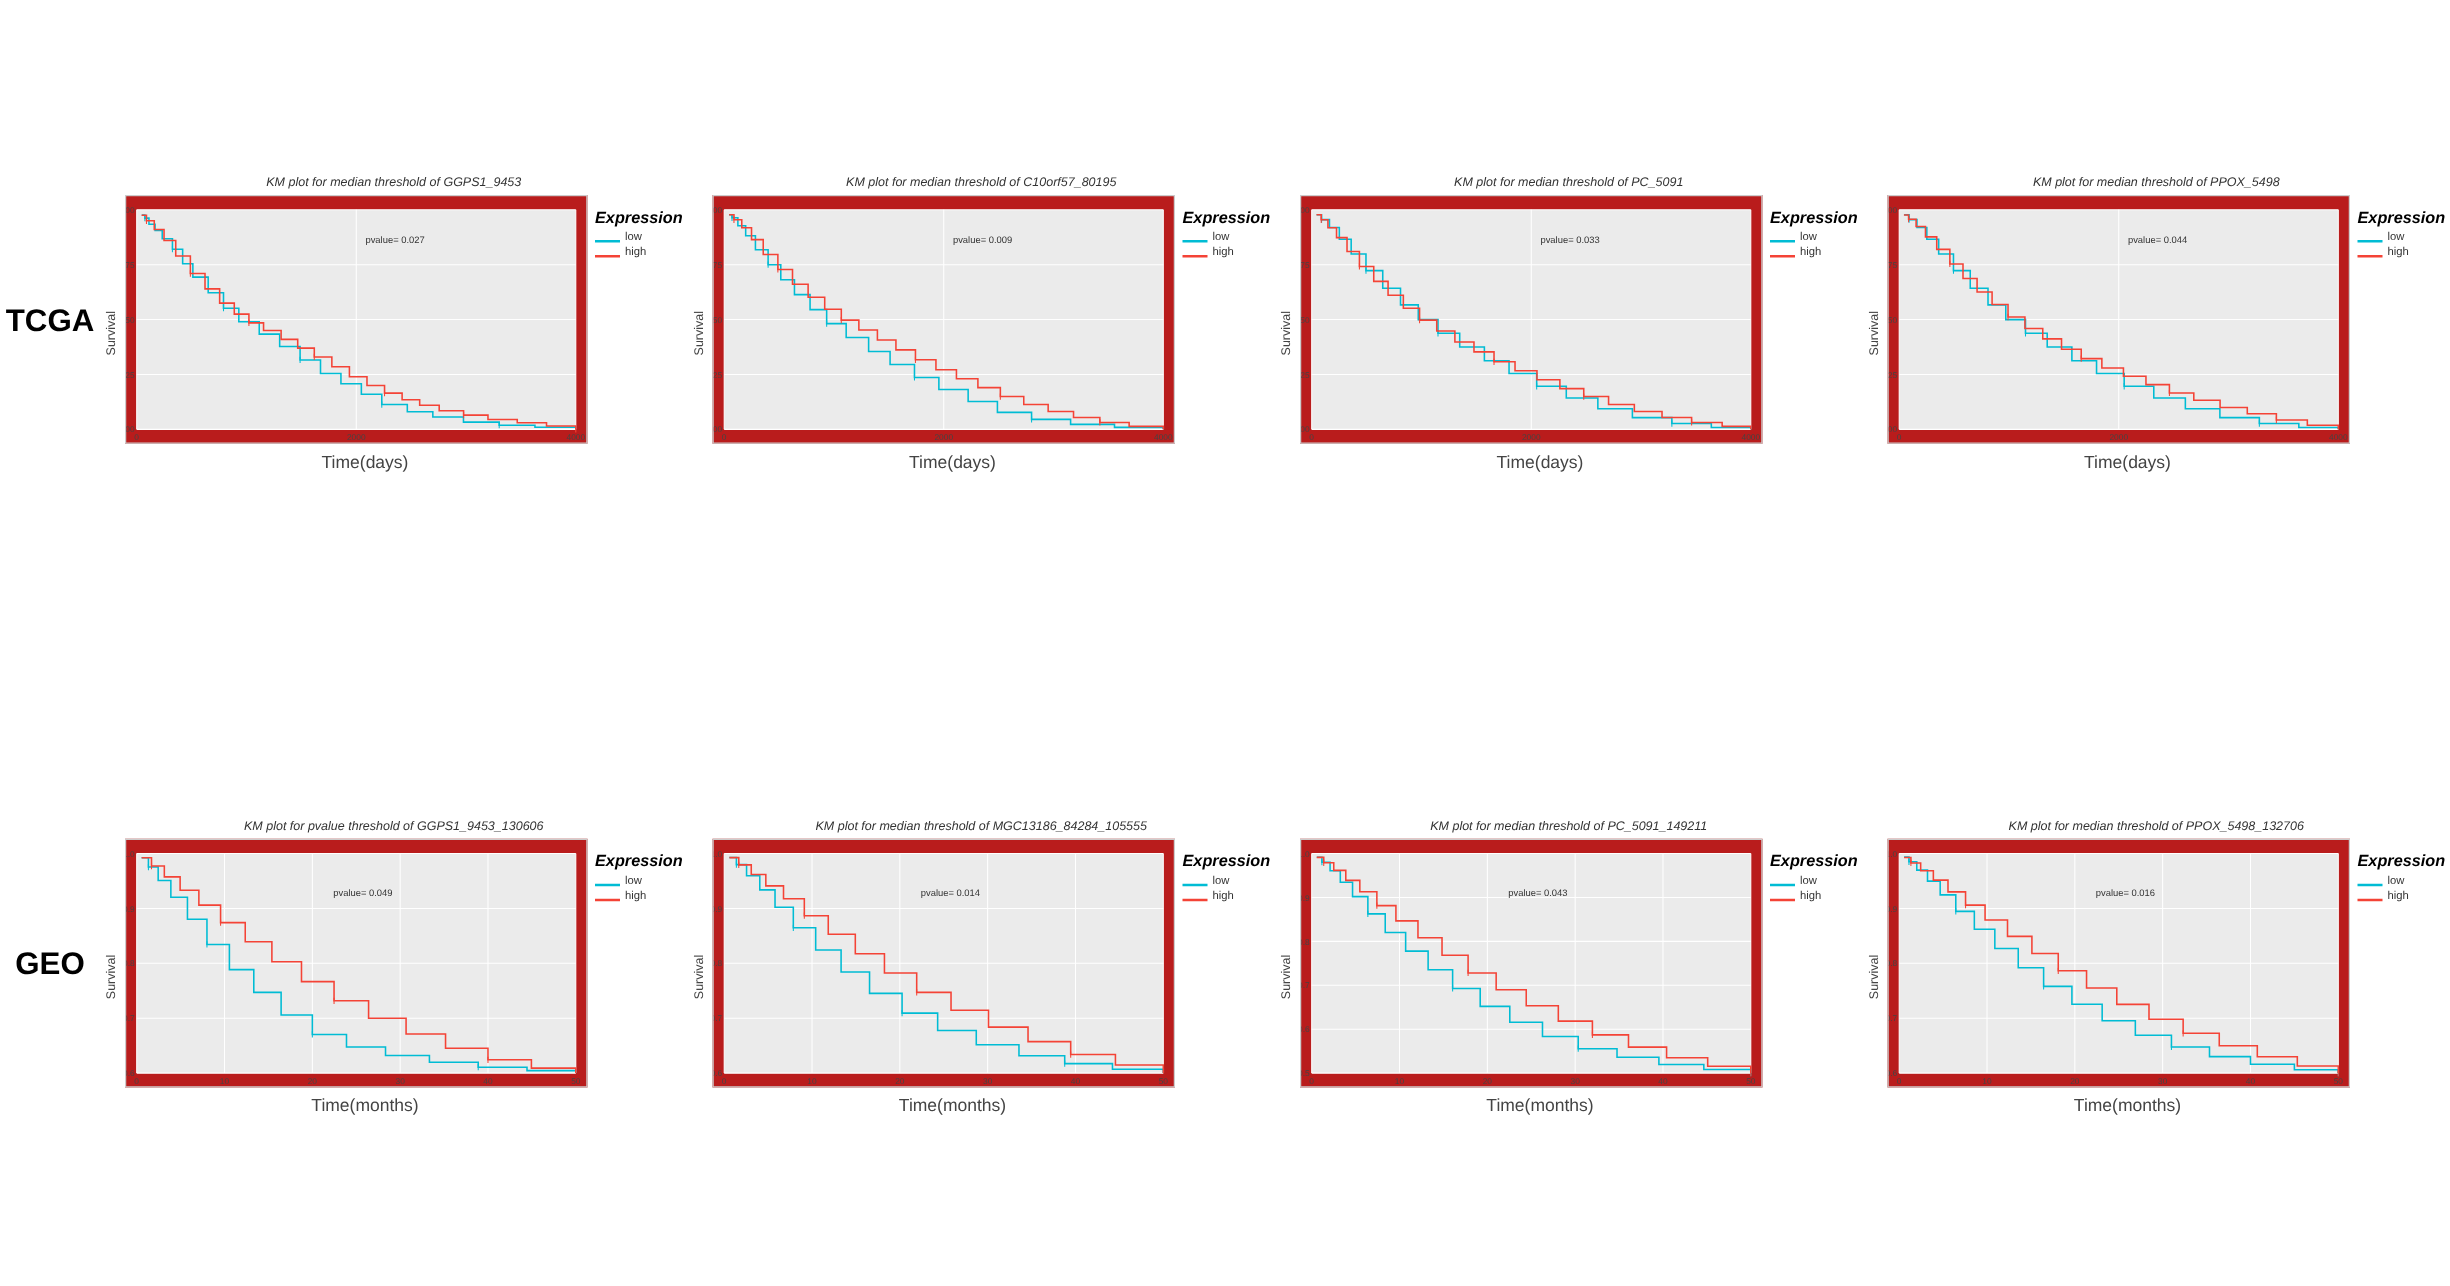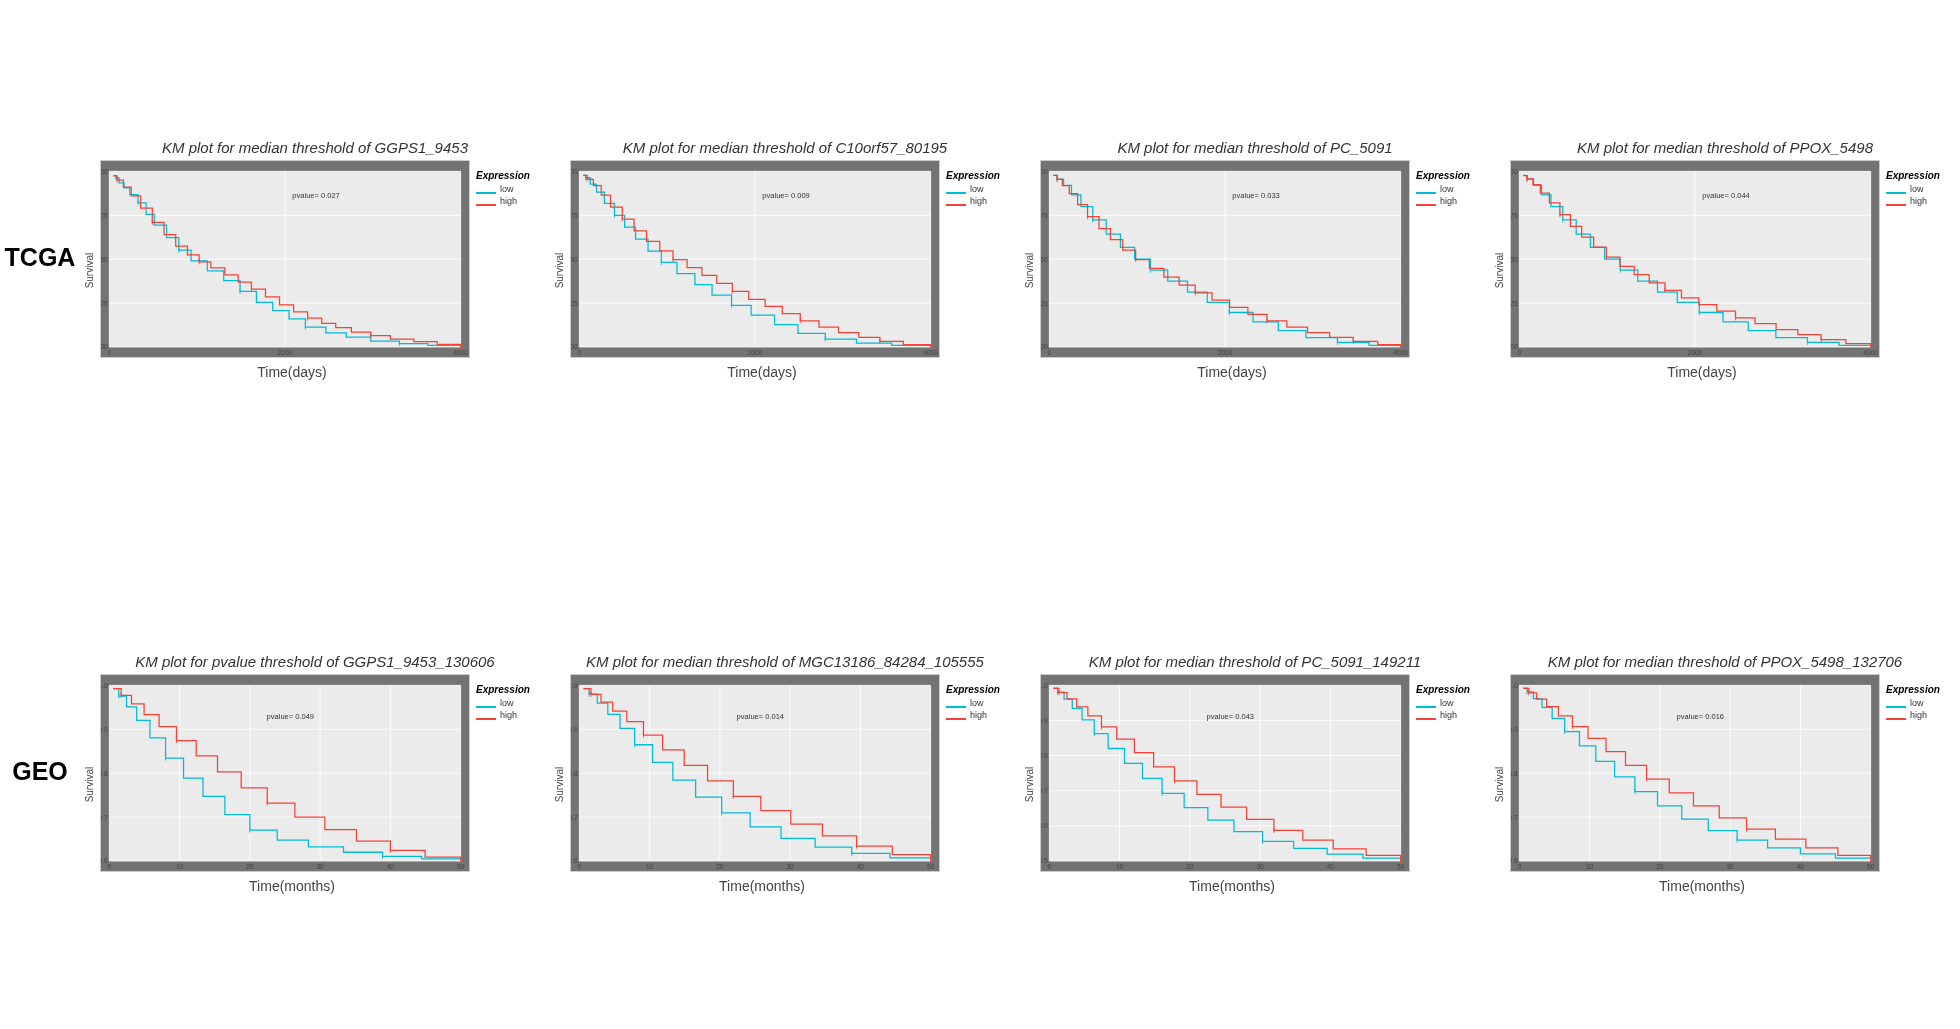--- a/index.html
+++ b/index.html
@@ -39,21 +39,21 @@
     }
     .plot-container {
       flex: 1;
       display: flex;
       flex-direction: column;
       align-items: center;
       padding: 8px 4px 4px 4px;
       position: relative;
     }
     .plot-title {
-      font-size: 15px;
+      font-size: 10px;
       color: #333;
       text-align: center;
       margin-bottom: 4px;
       font-style: italic;
     }
     .plot-area {
       display: flex;
       flex-direction: row;
       width: 100%;
       flex: 1;
@@ -70,39 +70,39 @@
     }
     .chart-and-legend {
       display: flex;
       flex-direction: row;
       flex: 1;
       align-items: stretch;
     }
     .chart-wrapper {
       flex: 1;
       position: relative;
-      background: #737373;
+      background: #b91c1c;
       border: 1px solid #ccc;
     }
     svg.km-chart {
       width: 100%;
       height: 100%;
     }
     .legend-box {
       display: flex;
       flex-direction: column;
       margin-left: 6px;
       font-size: 9px;
       justify-content: flex-start;
       padding-top: 10px;
       flex-shrink: 0;
       width: 70px;
     }
     .legend-title {
-      font-size: 10px;
+      font-size: 13px;
       font-weight: bold;
       margin-bottom: 3px;
       font-style: italic;
     }
     .legend-item {
       display: flex;
       align-items: flex-end;
       margin-bottom: 2px;
     }
     .legend-line {

